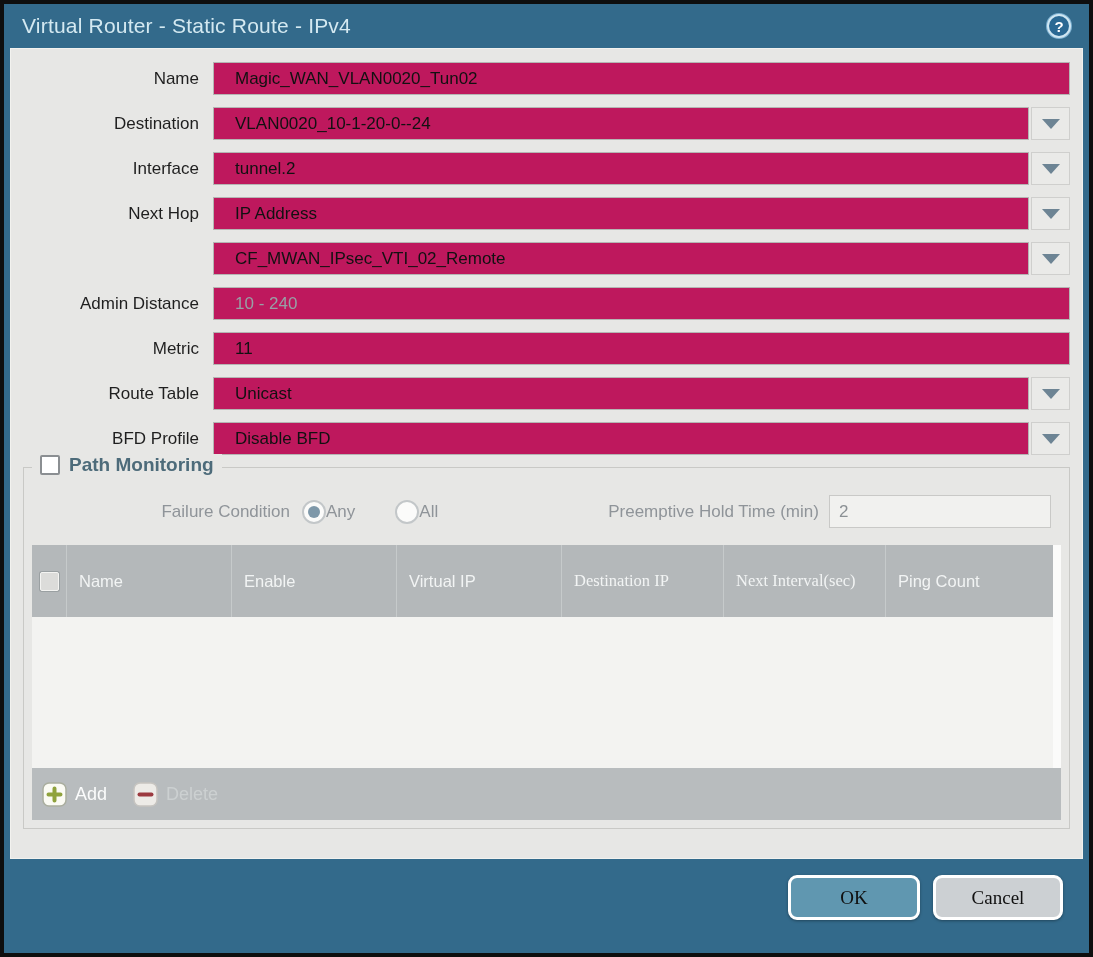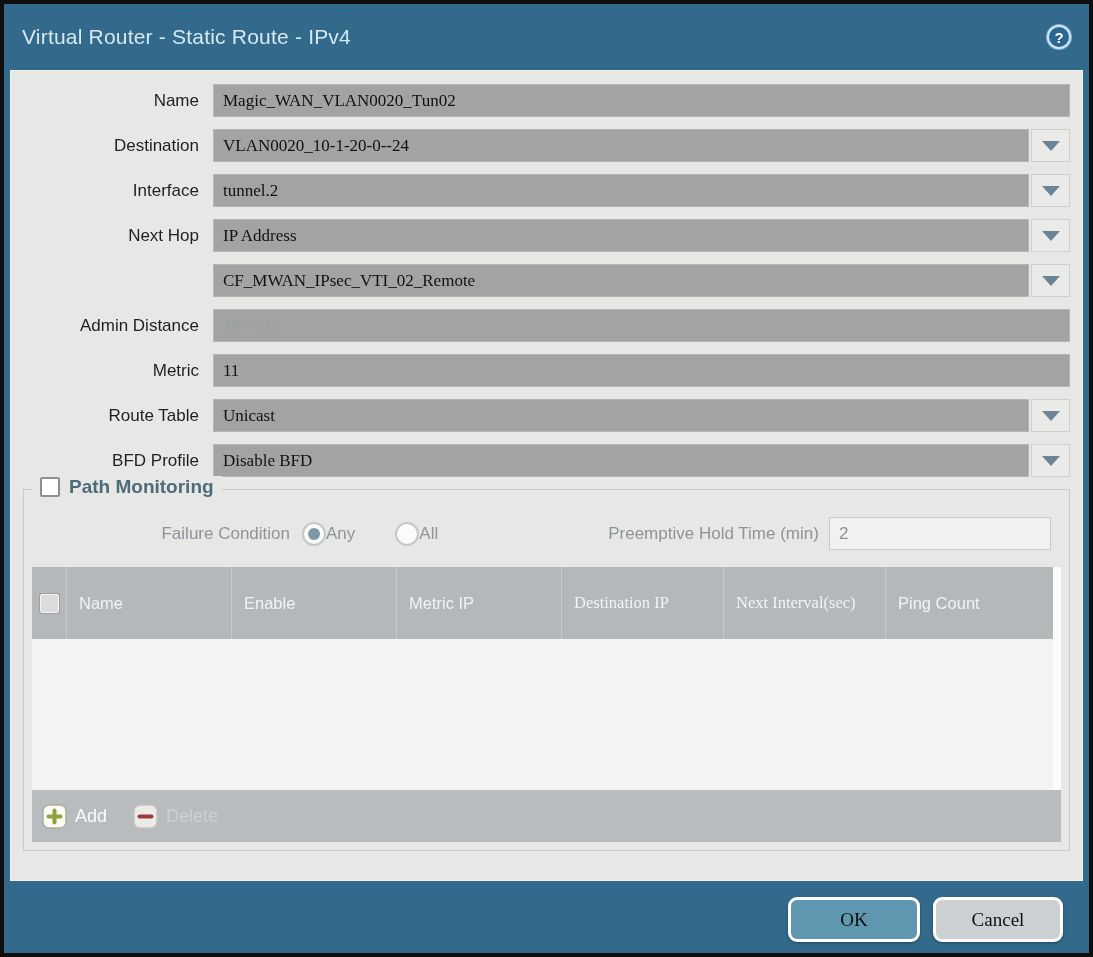--- a/index.html
+++ b/index.html
@@ -9,21 +9,21 @@
   .frame {
     width:1093px; height:957px;
     border:4px solid #0e0e0e;
     background:#336a8b;
     display:flex; flex-direction:column;
     position:relative;
   }
 
   
   .titlebar {
-    height:66px; flex:none;
+    height:44px; flex:none;
     display:flex; align-items:center;
     padding:0 16px 0 18px;
     color:#d4e9f1;
   }
   .titlebar .title { font-size:21px; letter-spacing:.2px; }
   .help-btn { margin-left:auto; cursor:pointer; display:flex; align-items:center; }
 
   
   .panel {
     flex:none; height:811px;
@@ -36,23 +36,23 @@
 
   .form-row { display:flex; align-items:center; height:33px; margin-bottom:12px; }
   .form-label {
     width:178px; flex:none;
     text-align:right; padding-right:2px;
     font-size:17px; color:#1f1f1f;
   }
   .field-wrap { flex:1; display:flex; align-items:stretch; margin-left:12px; height:33px; }
   .txt {
     flex:1; min-width:0; height:33px;
-    border:1px solid #b5b5b3; background:#a3a3a3;
-    font-family:Liberation Serif, serif; font-size:17px; color:#111;
-    padding:0 9px; outline:none;
+    border:1px solid #b5b5b3; background:#be185d;
+    font-family:Liberation Sans, sans-serif; font-size:17px; color:#111;
+    padding:0 21px; outline:none;
   }
   .txt::placeholder { color:#98a0a6; }
   .combo-btn {
     flex:none; width:39px; height:33px; margin-left:2px;
     background:#eaeae8; border:1px solid #cfcfcd;
     display:flex; align-items:center; justify-content:center;
     cursor:pointer; padding:0;
   }
   .arrow-down {
     width:0; height:0;
@@ -265,21 +265,21 @@
 
       <div class="pm-table">
         <div class="tbl-top">
           <div class="tbl-main">
             <div class="tbl-header">
               <div class="th th-check">
                 <span class="hdr-checkbox"></span>
               </div>
               <div class="th th-name">Name</div>
               <div class="th th-enable">Enable</div>
-              <div class="th th-source">Metric IP</div>
+              <div class="th th-source">Virtual IP</div>
               <div class="th th-dest">Destination IP</div>
               <div class="th th-ping">Next Interval(sec)</div>
               <div class="th th-count">Ping Count</div>
             </div>
             <div class="tbl-body"></div>
           </div>
           <div class="tbl-scrollstrip"></div>
         </div>
         <div class="tbl-footer">
           <button class="tbl-btn">

